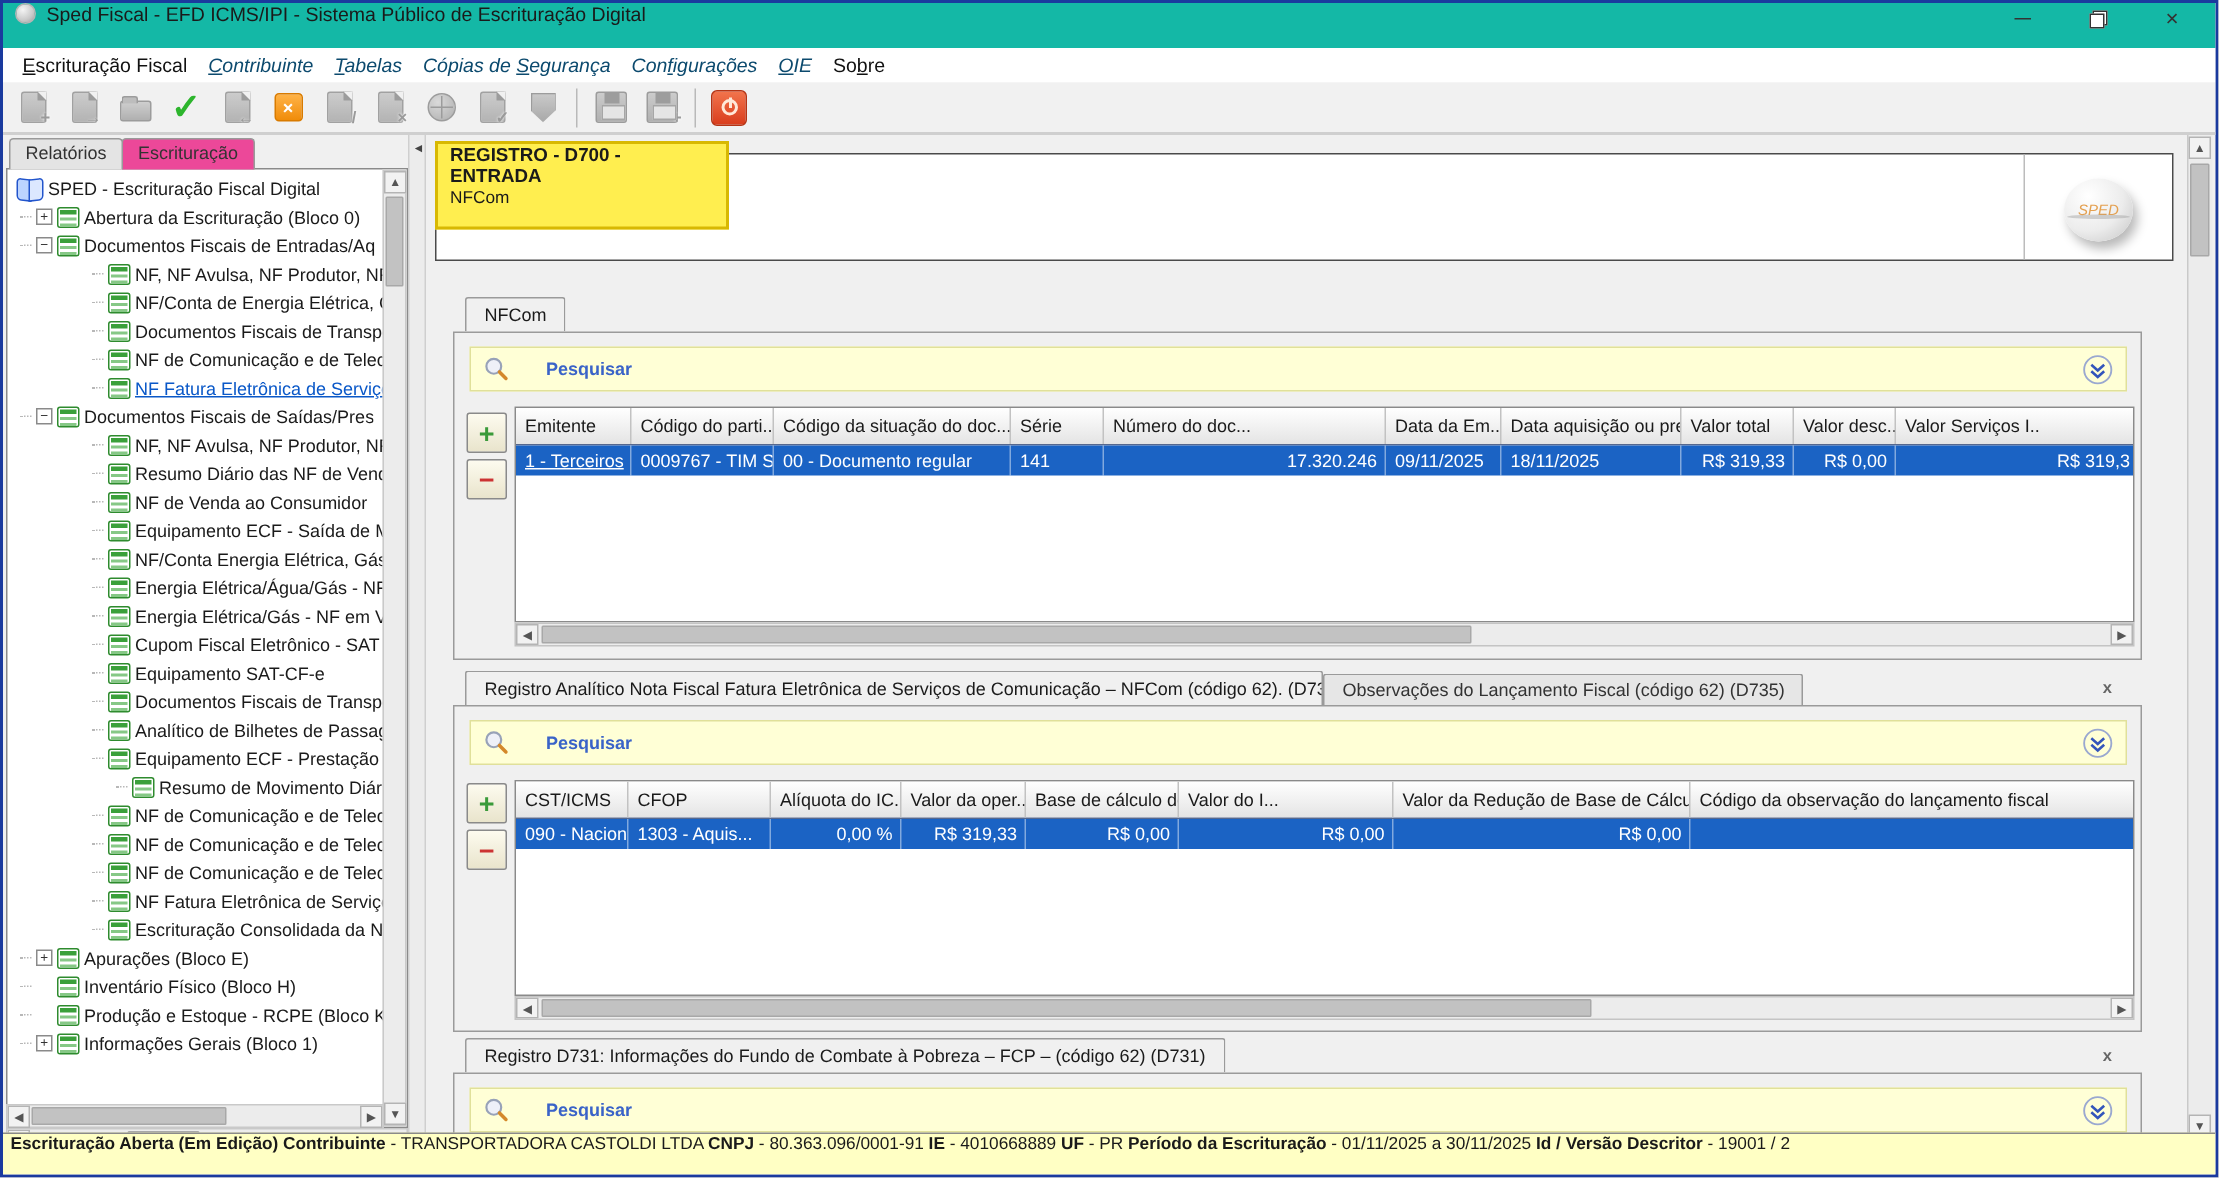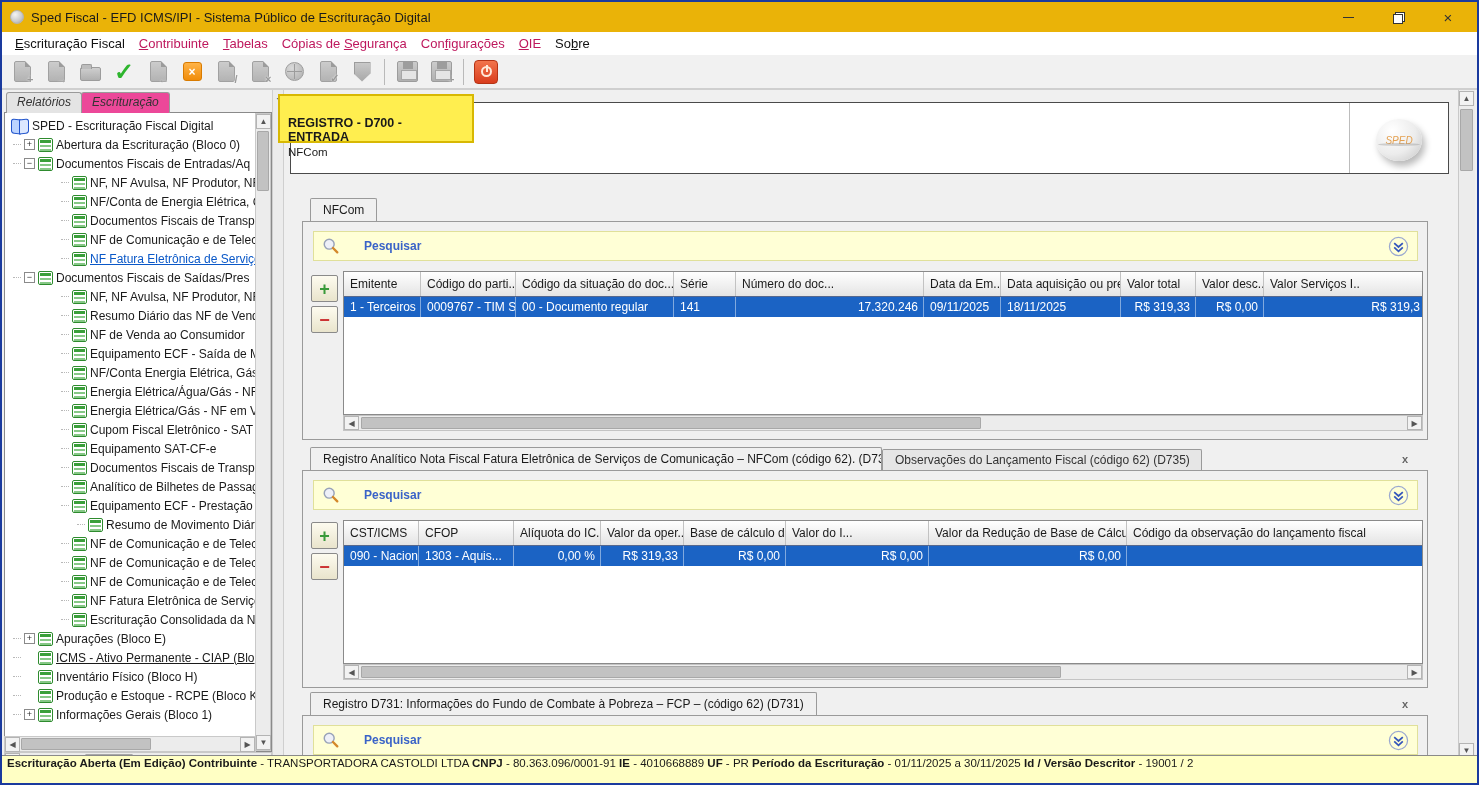--- a/index.html
+++ b/index.html
@@ -3,33 +3,33 @@
 <meta charset="utf-8">
 <style>
   html,body{margin:0;padding:0;background:#d4d4d4;}
   *{box-sizing:border-box;}
   #window{
     position:relative;width:1479px;height:785px;overflow:hidden;
     border:2px solid #1a3a9e;background:#f0f0f0;
     font-family:"Liberation Sans",sans-serif;color:#1a1a1a;
   }
   
-  #titlebar{position:absolute;left:0;top:0;right:0;height:30px;background:#eab308;display:flex;align-items:center;padding:0 8px;}
+  #titlebar{position:absolute;left:0;top:0;right:0;height:30px;background:#14b8a6;display:flex;align-items:flex-start;padding:0 8px;}
   #app-icon{width:14px;height:14px;border-radius:50%;flex:none;background:radial-gradient(circle at 35% 30%,#f4f4f4,#c9c9c9 60%,#9b9b9b);border:1px solid #b5b5b5;margin-right:7px;}
   #title{font-size:13px;}
   #wc{margin-left:auto;display:flex;align-items:center;gap:28px;padding-right:10px;}
   .wc{width:22px;height:20px;display:flex;align-items:center;justify-content:center;font-size:15px;color:#333;cursor:default;}
   .wc .bar{width:11px;height:1px;background:#333;display:block;}
   .wc .boxes{position:relative;width:10px;height:10px;display:block;}
   .wc .boxes::before{content:"";position:absolute;left:2px;top:0;width:8px;height:8px;border:1px solid #333;background:#fff;}
   .wc .boxes::after{content:"";position:absolute;left:0;top:2px;width:8px;height:8px;border:1px solid #333;background:#fff;}
   
   #menubar{position:absolute;left:0;top:30px;right:0;height:23px;background:#fff;display:flex;align-items:center;padding:0 6px;font-size:13px;}
   .menu-item{padding:2px 7px;color:#111;}
-  .menu-item.disabled{color:#be185d;}
+  .menu-item.disabled{color:#0c4a6e;font-style:italic;}
   
   #toolbar{position:absolute;left:0;top:53px;right:0;height:35px;background:#f1f1f1;border-bottom:2px solid #cfcfcf;display:flex;align-items:center;gap:2px;padding:0 4px;}
   .tbtn{width:32px;height:30px;display:flex;align-items:center;justify-content:center;position:relative;}
   .tsep{width:1px;height:26px;background:#b9b9b9;margin:0 4px;}
   .dis{filter:grayscale(1);opacity:.85;}
   .ic-doc{position:relative;width:17px;height:21px;background:linear-gradient(#c6c6c6,#a9a9a9);border:1px solid #949494;border-radius:2px;}
   .ic-doc::before{content:"";position:absolute;right:-1px;top:-1px;border-style:solid;border-width:0 6px 6px 0;border-color:transparent #f1f1f1 #8e8e8e transparent;}
   .badge{position:absolute;right:-4px;bottom:-4px;font-size:11px;font-weight:bold;color:#8b8b8b;text-shadow:0 0 2px #fff;}
   .ic-folder{position:relative;width:21px;height:14px;background:linear-gradient(#c9c9c9,#a5a5a5);border:1px solid #8e8e8e;border-radius:2px;margin-top:4px;}
   .ic-folder::before{content:"";position:absolute;left:0;top:-4px;width:9px;height:4px;background:#b5b5b5;border:1px solid #8e8e8e;border-bottom:none;border-radius:2px 2px 0 0;}
@@ -39,21 +39,21 @@
   .ic-globe::before{content:"";position:absolute;left:1px;right:1px;top:8px;height:1px;background:#8e8e8e;}
   .ic-globe::after{content:"";position:absolute;left:8px;top:1px;bottom:1px;width:1px;background:#8e8e8e;}
   .ic-shield{width:17px;height:20px;background:linear-gradient(#c2c2c2,#9d9d9d);border:1px solid #8e8e8e;clip-path:polygon(0 0,100% 0,100% 60%,50% 100%,0 60%);}
   .ic-floppy{position:relative;width:21px;height:21px;background:linear-gradient(#c6c6c6,#a5a5a5);border:1px solid #8e8e8e;border-radius:2px;}
   .ic-floppy::before{content:"";position:absolute;left:5px;top:0;width:10px;height:7px;background:#8f8f8f;}
   .ic-floppy::after{content:"";position:absolute;left:3px;bottom:1px;width:14px;height:8px;background:#e3e3e3;border:1px solid #9a9a9a;}
   .ic-power{width:24px;height:24px;border-radius:4px;background:linear-gradient(#f2744c,#d93d1d);border:1px solid #b53314;display:flex;align-items:center;justify-content:center;position:relative;}
   .ic-power .ring{width:11px;height:11px;border:2px solid #ffe9d9;border-radius:50%;position:relative;}
   .ic-power .ring::after{content:"";position:absolute;left:3.5px;top:-3px;width:2px;height:7px;background:#ffe9d9;}
   
-  #side-tabs{position:absolute;left:4px;top:90px;height:21px;display:flex;z-index:2;font-size:12px;font-style:italic;}
+  #side-tabs{position:absolute;left:4px;top:90px;height:21px;display:flex;z-index:2;font-size:12px;}
   .side-tab{padding:2px 10px 0 10px;border:1px solid #9a9a9a;border-bottom:none;background:#e4e4e4;border-radius:3px 3px 0 0;margin-right:-1px;color:#333;}
   .side-tab.active{background:#ec4899;position:relative;z-index:3;}
   #tree{position:absolute;left:2px;top:110px;width:268px;height:640px;background:#fff;border:1px solid #8a8a8a;overflow:hidden;padding-top:3px;}
   .tree-row{display:flex;align-items:center;gap:3px;height:19px;font-size:12px;white-space:nowrap;}
   .stub{width:8px;border-top:1px dotted #b8b8b8;flex:none;}
   .exp{width:11px;height:11px;border:1px solid #8a8a8a;background:#fff;font-size:9px;line-height:9px;text-align:center;color:#333;flex:none;}
   .expsp{width:11px;flex:none;}
   .ic-table{width:15px;height:14px;background:#fff;border:1px solid #2e8b2e;position:relative;border-radius:2px;flex:none;}
   .ic-table::before{content:"";position:absolute;left:1px;right:1px;top:1px;height:3px;background:#3aa03a;}
   .ic-table::after{content:"";position:absolute;left:1px;right:1px;top:6px;height:2px;background:#86c886;box-shadow:0 4px 0 #86c886;}
@@ -67,21 +67,21 @@
   .sb-btn{position:absolute;width:15px;height:15px;background:#f2f2f2;border:1px solid #b4b4b4;color:#555;font-size:8px;display:flex;align-items:center;justify-content:center;}
   .sb-thumb{position:absolute;background:#c2c2c2;border:1px solid #a8a8a8;border-radius:1px;}
   .sb-track{position:absolute;background:#ececec;border:1px solid #c9c9c9;}
   
   #splitter{position:absolute;left:270px;top:88px;width:12px;height:669px;background:#ececec;border-left:1px solid #cfcfcf;border-right:1px solid #cfcfcf;}
   #splitter .coll{position:absolute;left:2px;top:4px;font-size:8px;color:#444;}
   
   #main-bg{position:absolute;left:282px;top:88px;width:1177px;height:669px;background:#f0f0f0;}
   #headerbox{position:absolute;left:288px;top:100px;width:1159px;height:72px;background:#fff;border:1px solid #4a4a4a;}
   #headerbox .vsep{position:absolute;right:98px;top:0;bottom:0;width:1px;background:#bcbcbc;}
-  #regbox{position:absolute;left:276px;top:92px;width:196px;height:49px;background:var(--hlbg);border:2px solid #d8b802;padding:20px 8px;z-index:3;}
+  #regbox{position:absolute;left:288px;top:92px;width:196px;height:59px;background:var(--hlbg);border:2px solid #d8b802;padding:0 8px;z-index:3;}
   #reg-title{font-size:12.5px;font-weight:bold;}
   #reg-subtitle{font-size:11.5px;margin-top:2px;}
   #sped-logo{position:absolute;right:26px;top:16px;width:46px;height:42px;border-radius:50%;background:radial-gradient(circle at 35% 28%,#ffffff,#ececec 55%,#c4c4c4);box-shadow:3px 5px 7px rgba(0,0,0,.28);display:flex;align-items:center;justify-content:center;font-size:10px;font-style:italic;color:#e4a050;overflow:hidden;}
   #sped-logo::after{content:"";position:absolute;left:2px;right:2px;top:24px;height:3px;background:rgba(160,160,160,.45);border-radius:50%;}
   
   .tabstrip{position:absolute;height:23px;display:flex;align-items:flex-end;font-size:12px;}
   .gtab{height:23px;padding:4px 12px 0 12px;border:1px solid #9a9a9a;border-bottom:none;background:#f0f0f0;border-radius:2px 2px 0 0;white-space:nowrap;overflow:hidden;}
   .gtab.inactive{background:#e6e6e6;height:21px;padding-top:3px;color:#333;}
   .tab-close{position:absolute;right:10px;bottom:5px;font-size:11px;font-weight:bold;color:#666;line-height:1;padding:0 2px;}
   .groupbox{position:absolute;background:#f0f0f0;border:1px solid #9a9a9a;}
@@ -342,26 +342,20 @@
       <div class="tree-row" style="padding-left: 56px;">
         <span class="stub"></span>
         <span class="ic-table"></span>
         <span class="tlabel">Escrituração Consolidada da NF</span>
       </div>
       <div class="tree-row" style="padding-left: 8px;">
         <span class="stub"></span>
         <span class="exp">+</span>
         <span class="ic-table"></span>
         <span class="tlabel">Apurações (Bloco E)</span>
-      </div>
-      <div class="tree-row" style="padding-left: 8px;">
-        <span class="stub"></span>
-        <span class="expsp"></span>
-        <span class="ic-table"></span>
-        <span class="tlabel undl">ICMS - Ativo Permanente - CIAP (Blo</span>
       </div>
       <div class="tree-row" style="padding-left: 8px;">
         <span class="stub"></span>
         <span class="expsp"></span>
         <span class="ic-table"></span>
         <span class="tlabel">Inventário Físico (Bloco H)</span>
       </div>
       <div class="tree-row" style="padding-left: 8px;">
         <span class="stub"></span>
         <span class="expsp"></span>
@@ -437,21 +431,21 @@
           <div class="th" style="width: 158px;">Código da situação do doc...</div>
           <div class="th" style="width: 62px;">Série</div>
           <div class="th" style="width: 188px;">Número do doc...</div>
           <div class="th" style="width: 77px;">Data da Em...</div>
           <div class="th" style="width: 120px;">Data aquisição ou pres...</div>
           <div class="th" style="width: 75px;">Valor total</div>
           <div class="th" style="width: 68px;">Valor desc...</div>
           <div class="th" style="width: 162px;">Valor Serviços I..</div>
         </div>
         <div class="trow">
-          <div class="td" style="width: 77px;">1 - Terceiros</div>
+          <div class="td" style="width: 77px; text-decoration: underline;">1 - Terceiros</div>
           <div class="td" style="width: 95px;">0009767 - TIM S A</div>
           <div class="td" style="width: 158px;">00 - Documento regular</div>
           <div class="td" style="width: 62px;">141</div>
           <div class="td right" style="width: 188px;">17.320.246</div>
           <div class="td" style="width: 77px;">09/11/2025</div>
           <div class="td" style="width: 120px;">18/11/2025</div>
           <div class="td right" style="width: 75px;">R$ 319,33</div>
           <div class="td right" style="width: 68px;">R$ 0,00</div>
           <div class="td right" style="width: 162px;">R$ 319,3</div>
         </div>

